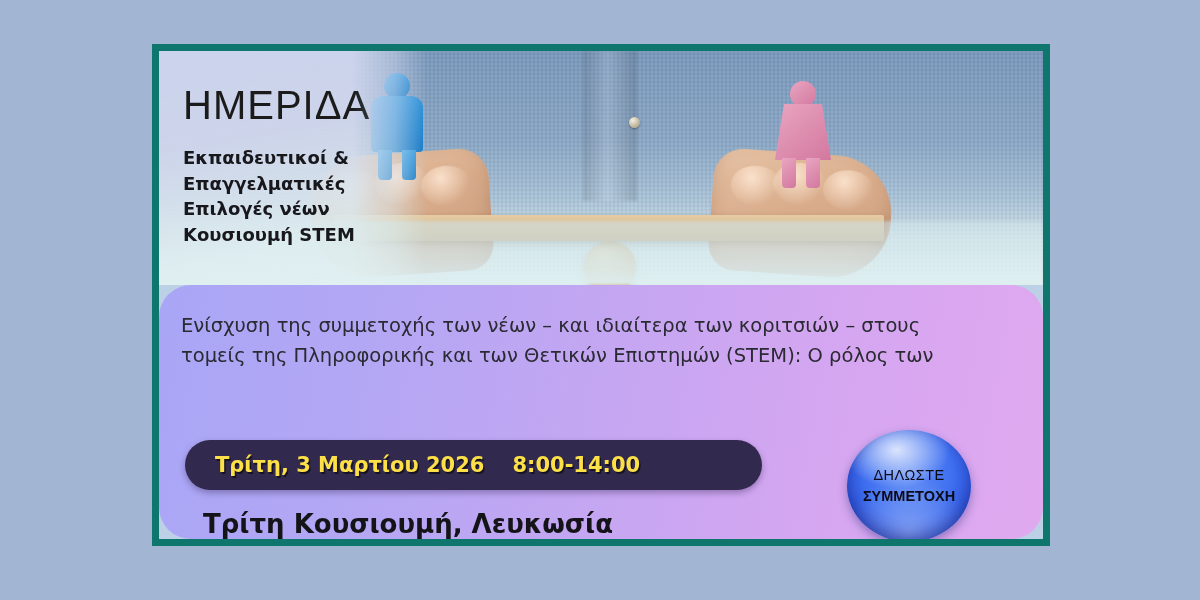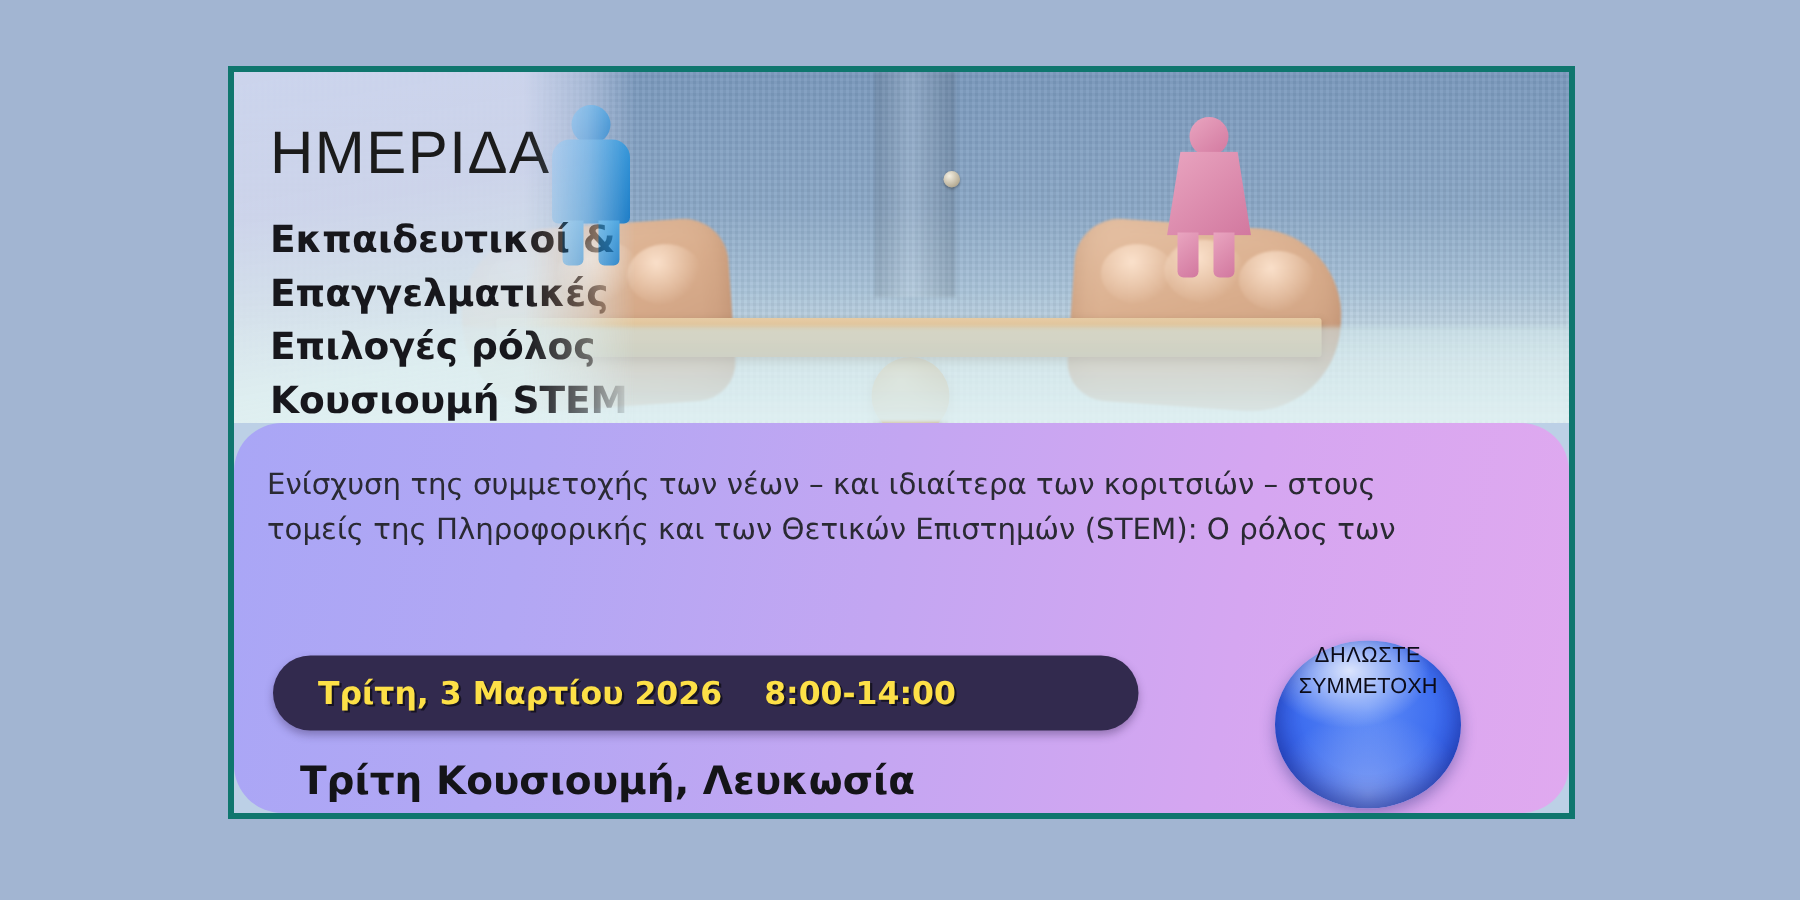--- a/index.html
+++ b/index.html
@@ -14,21 +14,21 @@
     overflow: hidden;
   }
 
   
   #poster-card {
     position: absolute;
     left: 152px;
     top: 44px;
     width: 898px;
     height: 502px;
-    border: 4px solid #0f766e;
+    border: 7px solid #0f766e;
     box-sizing: border-box;
     overflow: hidden;
     background: #bcd0e6;
   }
 
   
   #photo-band {
     position: absolute;
     left: 0;
     top: 0;
@@ -143,21 +143,21 @@
   #poster-main-title{
     font-size: 40px;
     letter-spacing: 1px;
     color:#1b1b1b;
     font-weight: 400;
     line-height: 1;
     margin-bottom: 20px;
     font-family: "Liberation Sans", sans-serif;
   }
   #poster-subtitle{
-    font-size: 25px;
+    font-size: 18px;
     font-weight: 700;
     color:#17171c;
     line-height: 1.42;
     font-family: "DejaVu Sans", sans-serif;
   }
 
   
   #lower-panel{
     position:absolute; left:0; top:234px; width:100%; bottom:0;
     background: linear-gradient(100deg, #a9a6f6 0%, #b2a7f4 22%, #c3a6f2 48%, #d5a6f1 74%, #e0a9ef 100%);
@@ -205,33 +205,33 @@
   
   #register-button{
     position:absolute; right:72px; top:145px;
     width:124px; height:112px;
     border-radius:50%;
     background:
       radial-gradient(ellipse 70% 55% at 40% 18%, rgba(255,255,255,.80) 0%, rgba(255,255,255,0) 62%),
       radial-gradient(ellipse 95% 90% at 50% 92%, rgba(255,255,255,.35) 0%, rgba(255,255,255,0) 55%),
       radial-gradient(circle at 50% 40%, #5f8cf7 0%, #3f6ff0 48%, #2a4fd8 78%, #1f3bb5 100%);
     box-shadow: 0 4px 10px rgba(30,40,120,.40), inset 0 -6px 14px rgba(20,30,110,.45);
-    display:flex; flex-direction:column; align-items:center; justify-content:flex-start;
+    display:flex; flex-direction:column; align-items:center; justify-content:center;
     cursor:pointer;
   }
   #register-button .cta{
     color:#0b0b18;
     font-size:14.5px;
     font-family:"Liberation Sans", sans-serif;
     letter-spacing:.4px;
     line-height:1.45;
     text-align:center;
     white-space:nowrap;
   }
-  #register-button .cta.l2{ letter-spacing:0; }
+  #register-button .cta.l2{ letter-spacing:0;font-weight:bold; }
 </style>
 </head>
 <body>
 
 <div id="poster-card">
 
   <div id="photo-band">
     <div class="denim"></div>
     <div class="placket"></div>
     <div class="button-dot"></div>
@@ -267,21 +267,21 @@
         </div>
     </div>
 
     <div class="table-reflect"></div>
 
     <div id="title-panel">
       <div id="poster-main-title">ΗΜΕΡΙΔΑ</div>
       <div id="poster-subtitle">
         <div>Εκπαιδευτικοί &amp;</div>
         <div>Επαγγελματικές</div>
-        <div>Επιλογές ρόλος</div>
+        <div>Επιλογές νέων</div>
         <div>Κουσιουμή STEM</div>
       </div>
     </div>
   </div>
 
   <div id="lower-panel">
 
     <div id="description-text">
       <span class="line">Ενίσχυση της συμμετοχής των νέων – και ιδιαίτερα των κοριτσιών – στους</span>
       <span class="line">τομείς της Πληροφορικής και των Θετικών Επιστημών (STEM): Ο ρόλος των</span>

